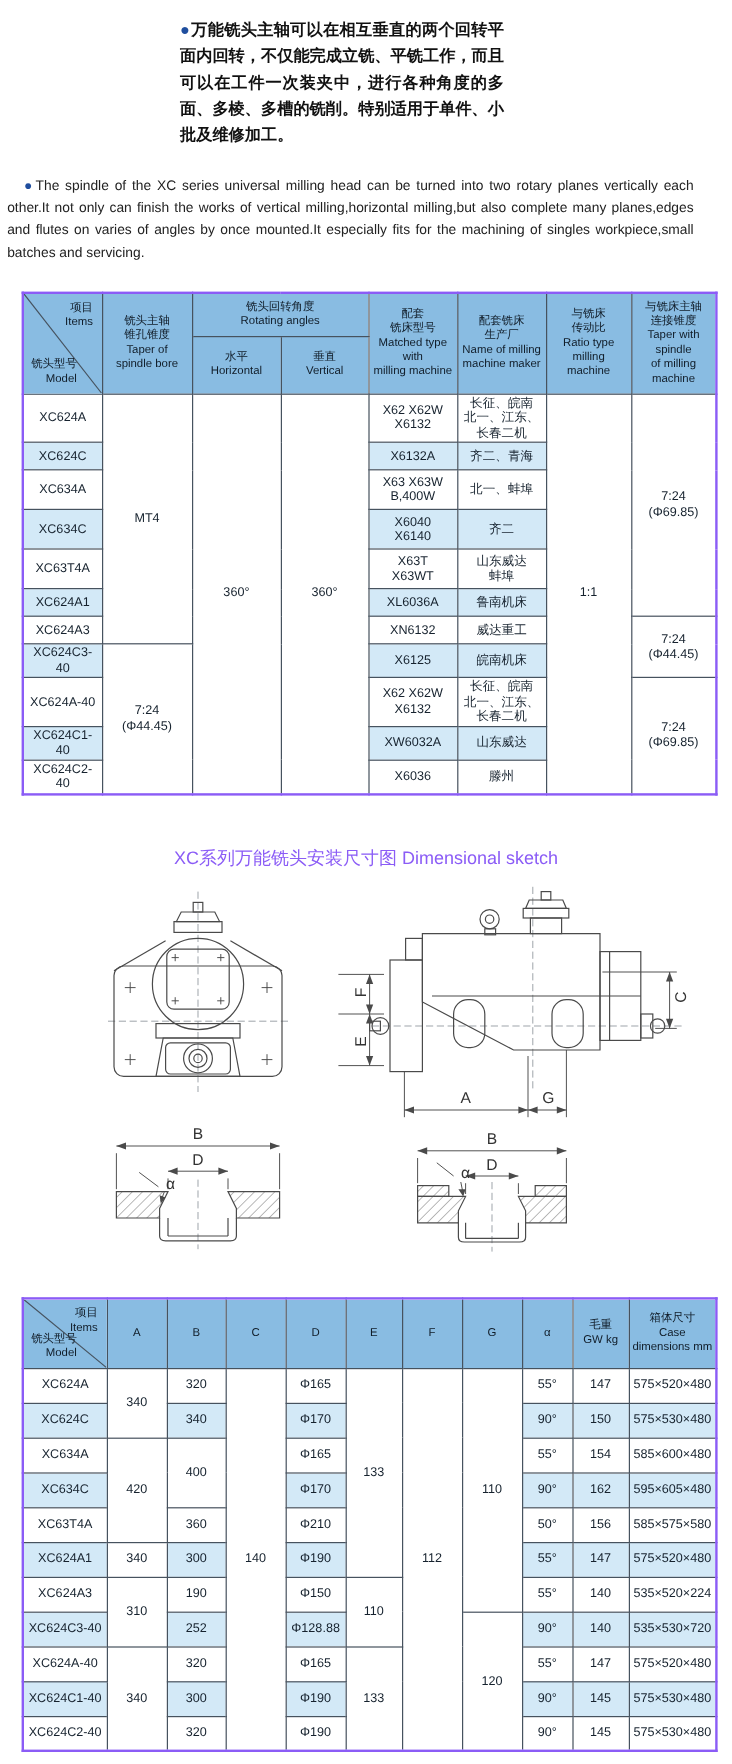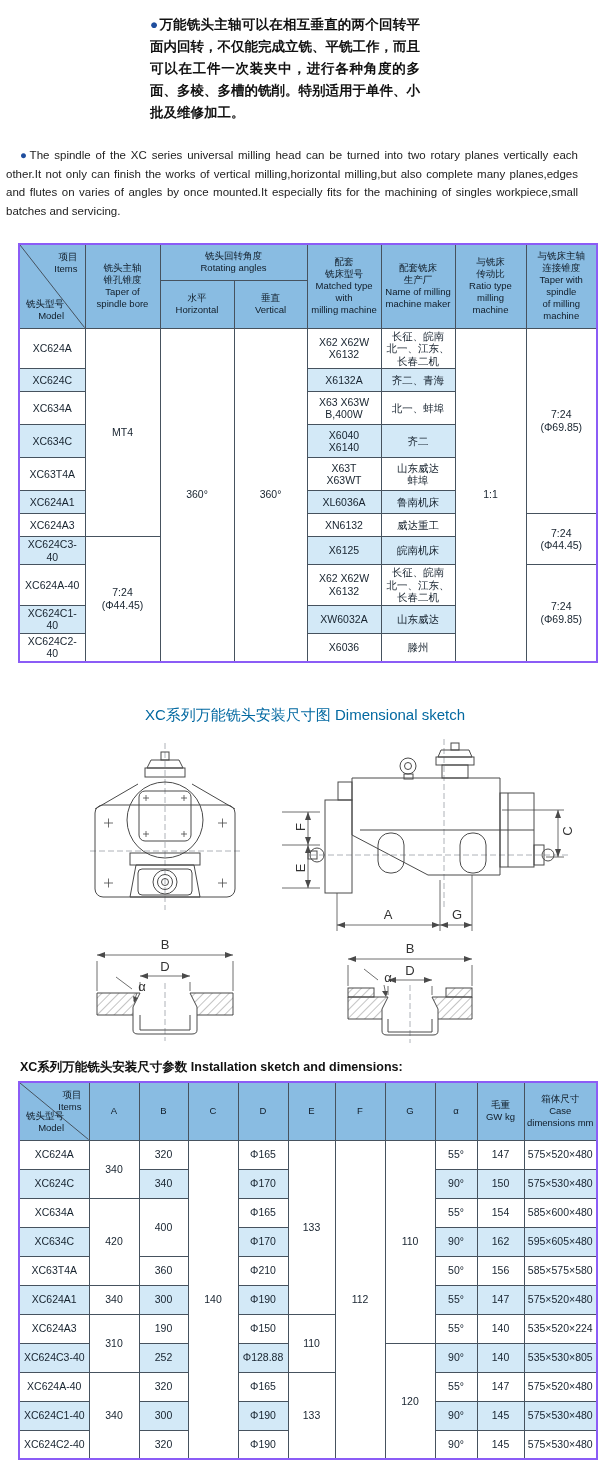--- a/index.html
+++ b/index.html
@@ -4,21 +4,21 @@
 <style>
   html,body{margin:0;padding:0;background:#e8e8e8;}
   .page{position:relative;width:610px;height:1470px;background:#ffffff;
         font-family:"Liberation Sans","DejaVu Sans",sans-serif;color:#16222e;overflow:hidden;}
   .intro-zh{position:absolute;left:150px;top:14px;width:270px;font-size:13.5px;font-weight:bold;
             line-height:22px;color:#111;text-align:justify;}
   .intro-en{position:absolute;left:6px;top:146px;width:572px;font-size:11.5px;line-height:18.5px;
             color:#222;text-indent:14px;text-align:justify;}
   .bullet{color:#1f4e9e;font-weight:bold;margin-right:1px;}
   .sec-title{position:absolute;left:20px;font-size:12.5px;color:#111;font-weight:bold;}
-  .sketch-title{position:absolute;left:0;top:706px;width:610px;text-align:center;font-size:15px;color:#0369a1;}
+  .sketch-title{position:absolute;left:0;top:706px;width:610px;text-align:center;font-size:15px;color:#8b5cf6;}
   table.t{position:absolute;left:18px;border-collapse:collapse;table-layout:fixed;border:2px solid #8b5cf6;}
   table.t td{border:1px solid #46525e;text-align:center;vertical-align:middle;font-size:10.5px;
              line-height:12.5px;color:#16222e;white-space:pre-line;padding:1px 2px;background:#fff;overflow:hidden;}
   table.t td.b{background:#d3e9f7;}
   table.t tr.hrow td{background:#89bce2;font-size:9.5px;line-height:12px;color:#101c28;}
   td.tiny{font-size:8px;line-height:10px;}
   td.diag{position:relative;padding:0;}
   td.diag svg{position:absolute;left:0;top:0;width:100%;height:100%;}
   .d-items{position:absolute;top:6px;right:7px;text-align:right;}
   .d-model{position:absolute;bottom:6px;left:6px;text-align:right;}
@@ -307,21 +307,20 @@
       <line class="ln" x1="368" y1="284" x2="368" y2="297"></line>
       <line class="ln" x1="412" y1="284" x2="412" y2="297"></line>
       <line class="ln" x1="368" y1="297" x2="412" y2="297"></line>
       <line class="dim" x1="344" y1="234" x2="358" y2="245"></line>
       <text x="368" y="247" text-anchor="middle">α</text>
       <line class="dim" x1="364" y1="250" x2="366" y2="260"></line>
       <polygon class="ar" points="366,262 362,256 368,256"></polygon>
     </g>
   </svg>
 
-  <div class="sec-title" style="top:1059px;">XC系列万能铣头安装尺寸参数 Installation sketch and dimensions:</div>
 
   <table class="t" style="top:1081px;width:578px;">
     <colgroup>
       <col style="width:70px">
         <col style="width:50px">
         <col style="width:49px">
         <col style="width:50px">
       <col style="width:50px">
         <col style="width:47px">
         <col style="width:50px">
@@ -420,21 +419,21 @@
       <td>140</td>
       <td>535×520×224</td>
     </tr>
     <tr class="r29">
       <td class="b">XC624C3-40</td>
       <td class="b">252</td>
       <td class="b">Φ128.88</td>
       <td rowspan="4">120</td>
       <td class="b">90°</td>
       <td class="b">140</td>
-      <td class="b">535×530×805</td>
+      <td class="b">535×530×720</td>
     </tr>
     <tr class="r29">
       <td>XC624A-40</td>
       <td rowspan="3">340</td>
       <td>320</td>
       <td>Φ165</td>
       <td rowspan="3">133</td>
       <td>55°</td>
       <td>147</td>
       <td>575×520×480</td>

